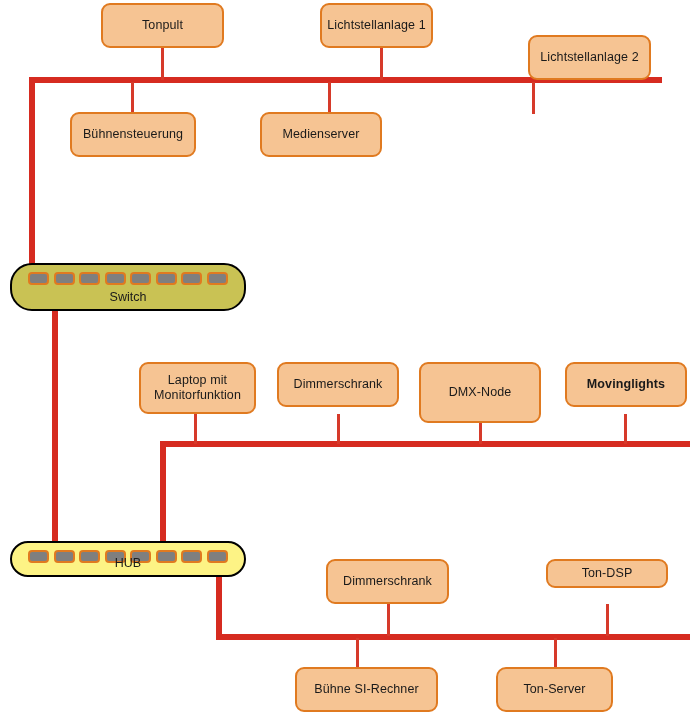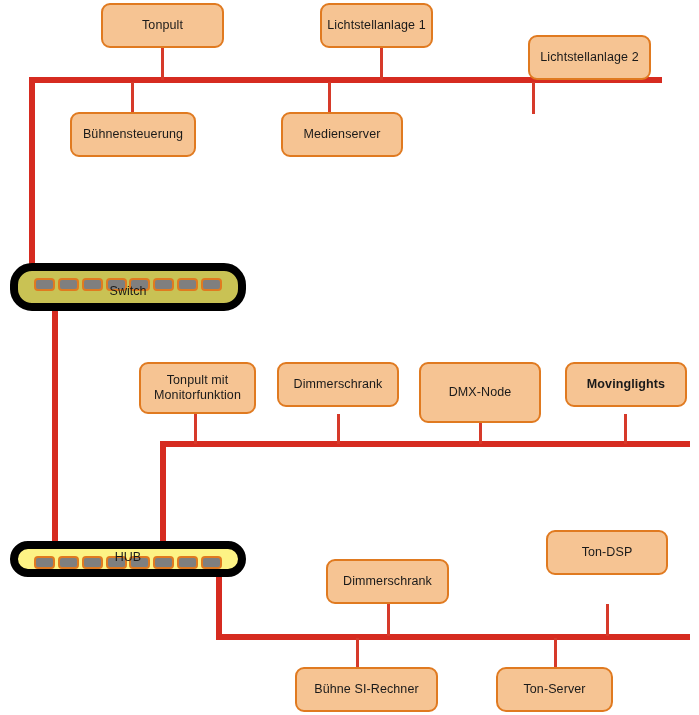--- a/index.html
+++ b/index.html
@@ -32,21 +32,21 @@
     font-size: 12.5px;
     line-height: 1.18;
     letter-spacing: .1px;
     padding: 0 4px;
     z-index: 5;
   }
   
   .appliance {
     position: absolute;
     box-sizing: border-box;
-    border: 8px solid #000000;
+    border: 2px solid #000000;
     border-radius: 22px;
     z-index: 6;
   }
   .appliance .applabel {
     position: absolute;
     left: 0;
     right: 0;
     bottom: 5px;
     text-align: center;
     font-size: 12.5px;
@@ -103,21 +103,21 @@
   <div class="node" style="left:320px; top:3px; width:113px; height:45px;">
     <span>Lichtstellanlage 1</span>
   </div>
   <div class="node" style="left:528px; top:3px; width:123px; height:45px;margin-top:32px;">
     <span>Lichtstellanlage 2</span>
   </div>
 
   <div class="node" style="left:70px; top:112px; width:126px; height:45px;">
     <span>Bühnensteuerung</span>
   </div>
-  <div class="node" style="left:281px; top:112px; width:122px; height:45px;">
+  <div class="node" style="left:260px; top:112px; width:122px; height:45px;">
     <span>Medienserver</span>
   </div>
 
   <div class="appliance switch" style="left:10px; top:263px; width:236px; height:48px;">
     <div class="ports">
       <span class="port"></span>
       <span class="port"></span>
       <span class="port"></span>
       <span class="port"></span>
       <span class="port"></span>
@@ -132,21 +132,21 @@
 
   <div class="wire" style="left:160px; top:441px; width:530px; height:6px;"></div>
   <div class="wire" style="left:160px; top:441px; width:6px; height:115px;"></div>
 
   <div class="wire thin" style="left:194px; top:414px; width:3px; height:30px;"></div>
   <div class="wire thin" style="left:337px; top:414px; width:3px; height:30px;"></div>
   <div class="wire thin" style="left:479px; top:414px; width:3px; height:30px;"></div>
   <div class="wire thin" style="left:624px; top:414px; width:3px; height:30px;"></div>
 
   <div class="node" style="left:139px; top:362px; width:117px; height:52px; flex-direction:column;">
-    <span>Tonpult mit</span>
+    <span>Laptop mit</span>
     <span>Monitorfunktion</span>
   </div>
   <div class="node" style="left:277px; top:362px; width:122px; height:45px;">
     <span>Dimmerschrank</span>
   </div>
   <div class="node" style="left:419px; top:362px; width:122px; height:61px;">
     <span>DMX-Node</span>
   </div>
   <div class="node" style="left:565px; top:362px; width:122px; height:45px;font-weight:bold;">
     <span>Movinglights</span>
@@ -171,21 +171,21 @@
 
   <div class="wire thin" style="left:387px; top:604px; width:3px; height:32px;"></div>
   <div class="wire thin" style="left:606px; top:604px; width:3px; height:32px;"></div>
 
   <div class="wire thin" style="left:356px; top:638px; width:3px; height:32px;"></div>
   <div class="wire thin" style="left:554px; top:638px; width:3px; height:32px;"></div>
 
   <div class="node" style="left:326px; top:559px; width:123px; height:45px;">
     <span>Dimmerschrank</span>
   </div>
-  <div class="node" style="left:546px; top:530px; width:122px; height:45px;">
+  <div class="node" style="left:546px; top:559px; width:122px; height:29px;">
     <span>Ton-DSP</span>
   </div>
 
   <div class="node" style="left:295px; top:667px; width:143px; height:45px;">
     <span>Bühne SI-Rechner</span>
   </div>
   <div class="node" style="left:496px; top:667px; width:117px; height:45px;border-radius:10px;">
     <span>Ton-Server</span>
   </div>
 

